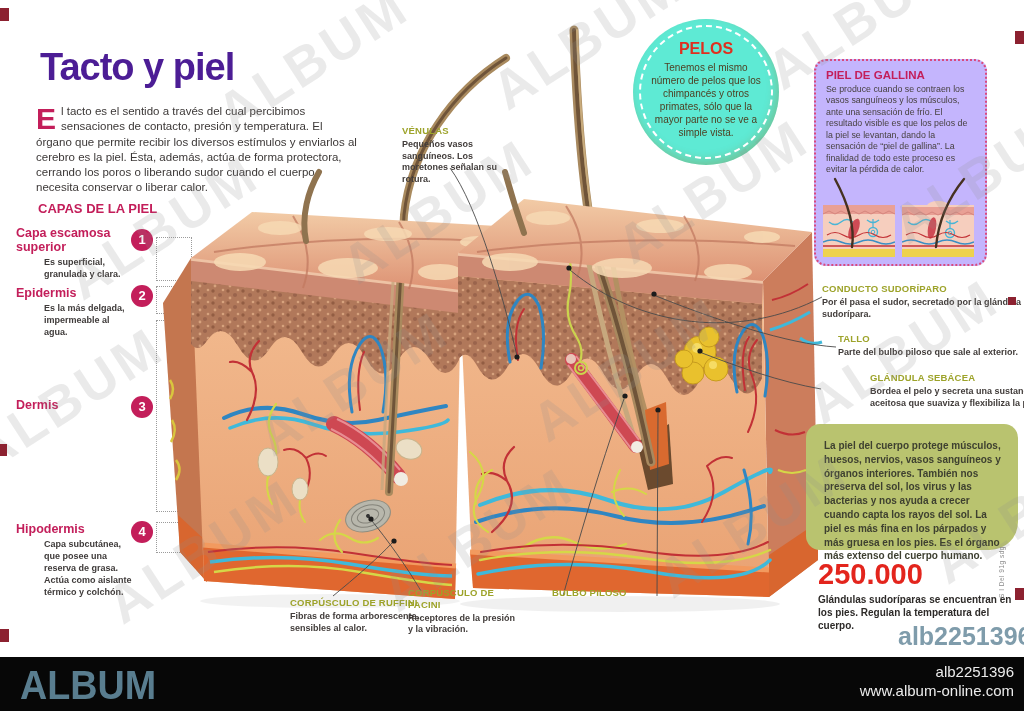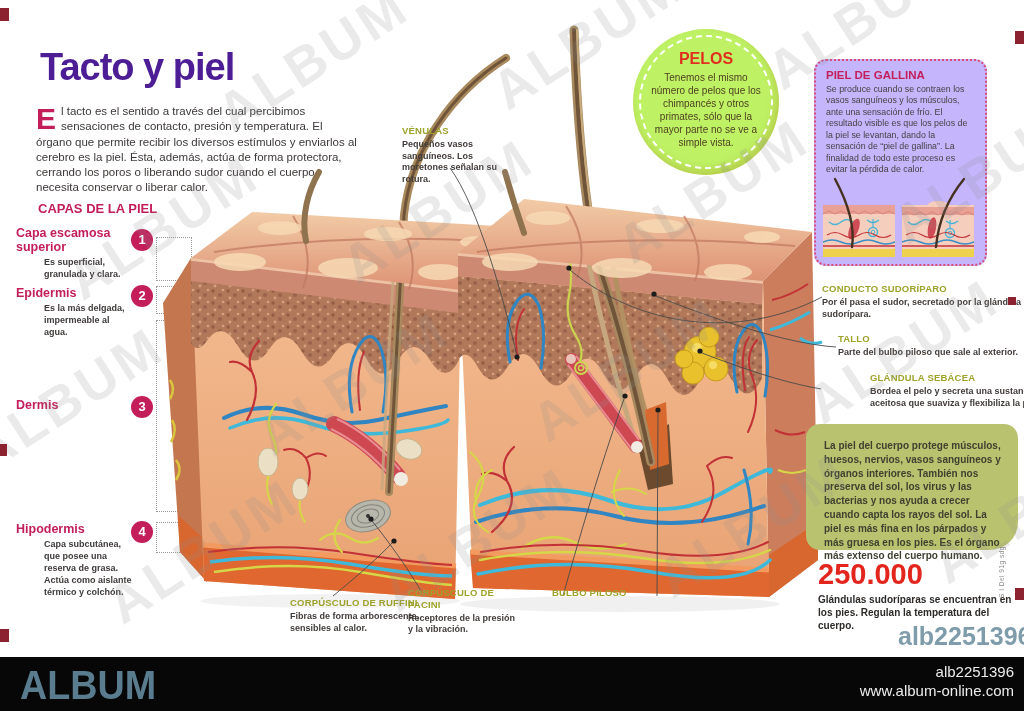--- a/index.html
+++ b/index.html
@@ -31,22 +31,22 @@
   .co{position:absolute;}
   .venulas{left:402px;top:125px;width:100px;}
   .conducto{left:822px;top:283px;width:200px;}
   .tallo{left:838px;top:333px;width:186px;}
   .glandula{left:822px;top:372px;width:200px;margin-left:48px;}
   .ruffini{left:290px;top:597px;width:142px;}
   .pacini{left:408px;top:587px;width:112px;}
   .bulbo{left:552px;top:587px;width:112px;}
   .foliculo{left:656px;top:587px;width:106px;}
   
-  .pelos{position:absolute;left:633px;top:29px;width:146px;height:146px;border-radius:50%;
-         background:#bef264;box-shadow:inset -3px -5px 10px rgba(160,100,0,.25);}
+  .pelos{position:absolute;left:633px;top:19px;width:146px;height:146px;border-radius:50%;
+         background:#5eead4;box-shadow:inset -3px -5px 10px rgba(160,100,0,.25);}
   .pelos-inner{position:absolute;inset:6px;border:2px dashed #fff;border-radius:50%;}
   .pelos-title{margin-top:21px;text-align:center;font-size:16px;font-weight:bold;color:#e02f1f;}
   .pelos-text{margin:3px auto 0;width:120px;text-align:center;font-size:10px;line-height:1.3;
               color:#4e3f22;}
   
   .pielbox{position:absolute;left:814px;top:59px;width:173px;height:207px;background:#c4b5fd;
            border:2px dotted #d9497e;border-radius:12px;box-sizing:border-box;padding:8px 10px 0 10px;}
   .piel-title{font-size:11.5px;font-weight:bold;color:#c31e5a;margin-bottom:3px;}
   .piel-text{font-size:8.8px;line-height:1.3;color:#474140;}
   .piel-diagrams{position:absolute;left:7px;top:114px;display:flex;gap:7px;}

